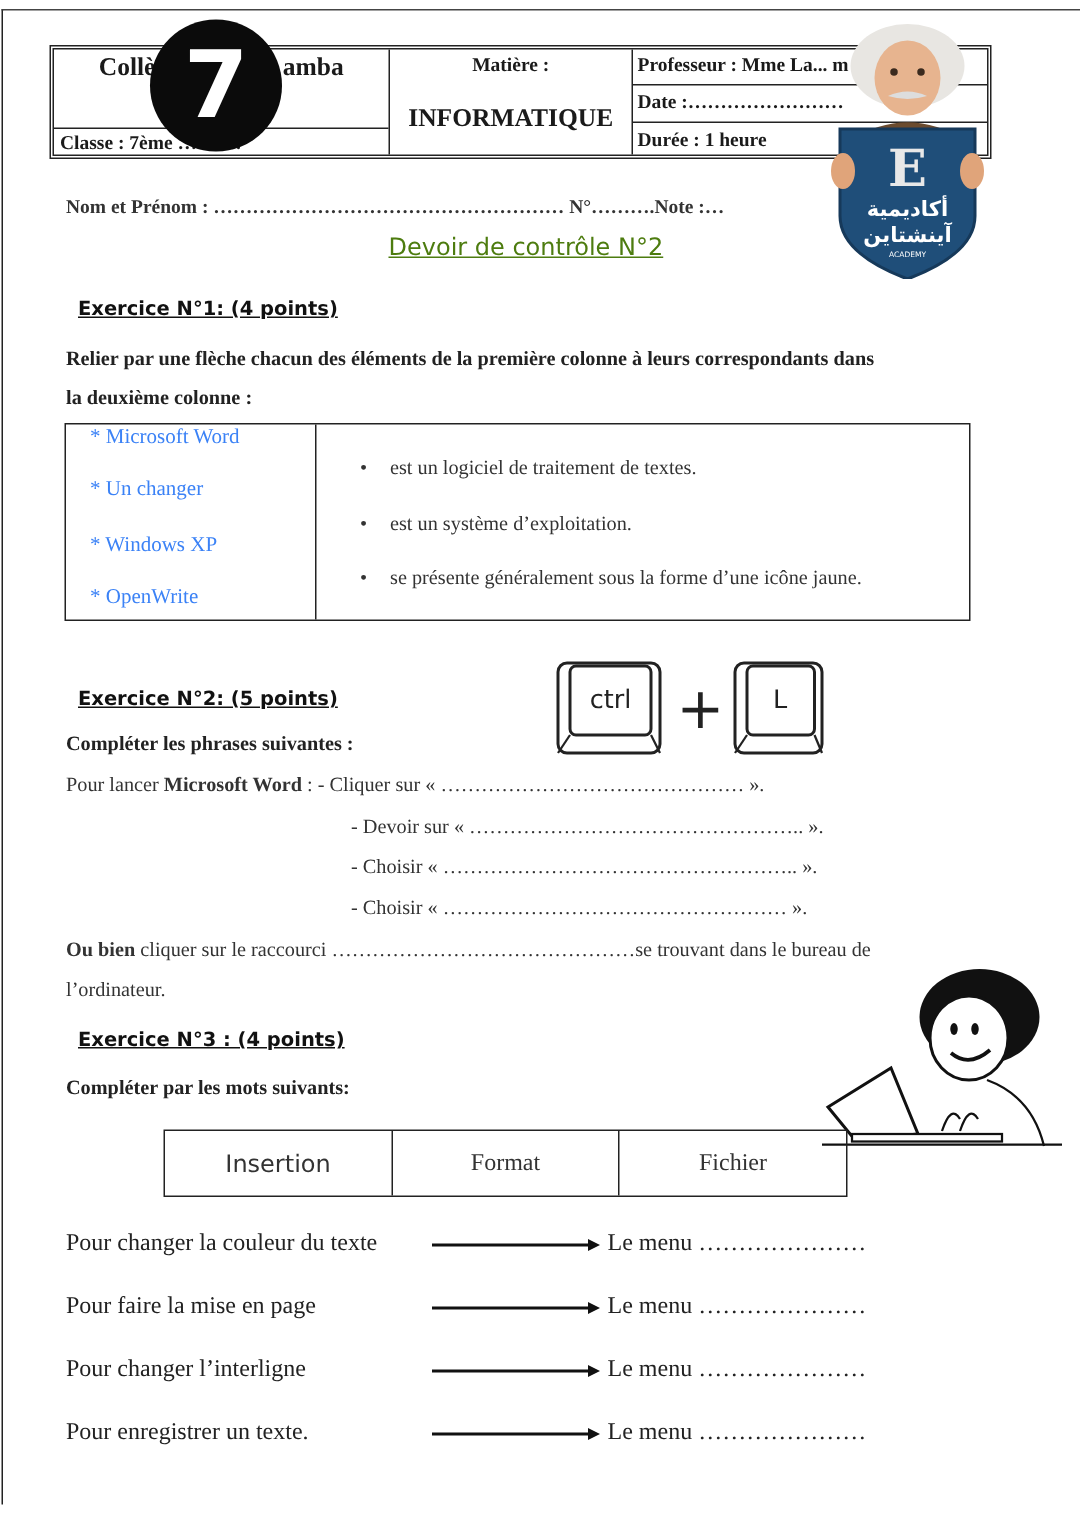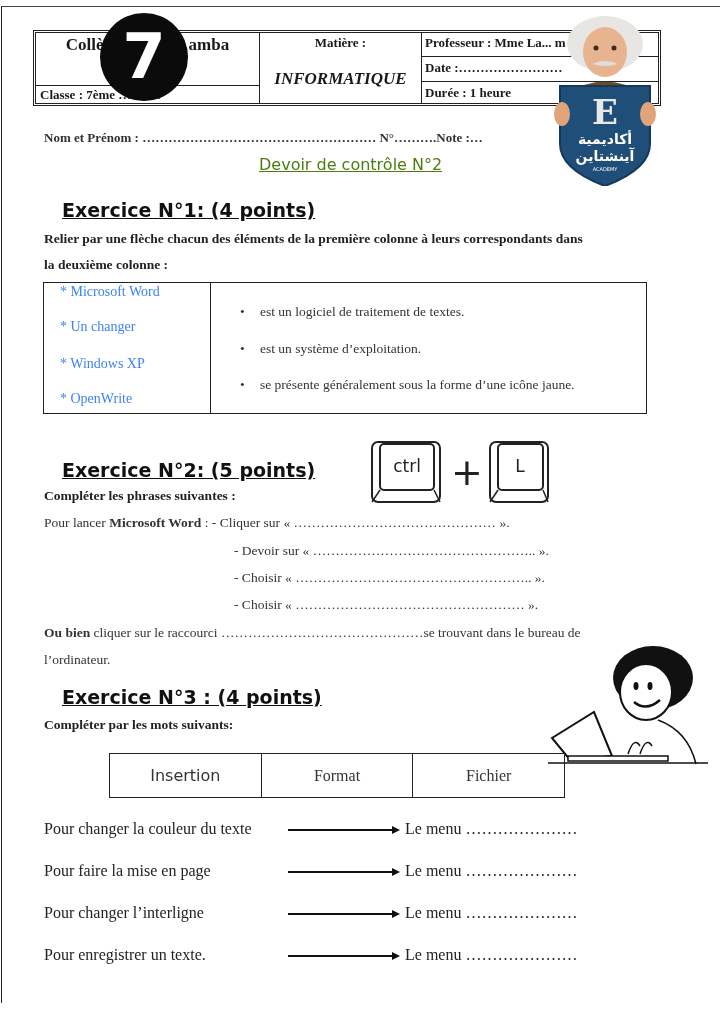--- a/index.html
+++ b/index.html
@@ -16,33 +16,33 @@
     position:absolute; left:33px; top:30px; width:628px; height:76px;
     border:3px double #222; box-sizing:border-box;
   }
   .hdr .c1 { position:absolute; left:0; top:0; width:223px; height:100%; border-right:1px solid #222; }
   .hdr .c2 { position:absolute; left:224px; top:0; width:161px; height:100%; border-right:1px solid #222; }
   .hdr .c3 { position:absolute; left:386px; top:0; right:0; height:100%; }
   .hdr .school { position:absolute; left:0; right:0; top:2px; text-align:center; font-weight:bold; font-size:17px; }
   .hdr .c1-line { position:absolute; left:0; right:0; top:52px; border-top:1px solid #222; }
   .hdr .classe { position:absolute; left:4px; top:54px; font-weight:bold; font-size:13px; }
   .hdr .matiere { position:absolute; left:0; right:0; top:2px; text-align:center; font-weight:bold; font-size:13px; }
-  .hdr .subject { position:absolute; left:0; right:0; top:36px; text-align:center; font-weight:bold; font-style:italic; font-size:17px; }
+  .hdr .subject { position:absolute; left:0; right:0; top:36px; text-align:center; font-weight:bold; font-size:17px; }
   .hdr .r { position:absolute; left:3px; font-weight:bold; font-size:13px; white-space:nowrap; }
   .hdr .r1 { top:2px; } .hdr .r2 { top:27px; } .hdr .r3 { top:52px; }
   .hdr .rl { position:absolute; left:0; right:0; border-top:1px solid #222; }
   .badge7 {
     position:absolute; left:100px; top:13px; width:88px; height:88px; border-radius:50%;
     background:#0b0b0b; color:#fff; font-family:"DejaVu Sans", sans-serif; font-weight:bold;
     font-size:62px; line-height:88px; text-align:center;
   }
   .logo { position:absolute; left:548px; top:14px; width:114px; height:172px; }
   .nom { position:absolute; left:44px; top:130px; font-weight:bold; font-size:13px; white-space:nowrap; color:#333; }
   .title { position:absolute; left:259px; top:155px; font-family:"DejaVu Sans", sans-serif; font-size:16px; text-decoration:underline; color:#4d7c0f; }
-  .ex-title { position:absolute; left:62px; font-family:"DejaVu Sans", sans-serif; font-weight:bold; font-size:19px; text-decoration:underline; color:#111; }
+  .ex-title { position:absolute; left:52px; font-family:"DejaVu Sans", sans-serif; font-weight:bold; font-size:13px; text-decoration:underline; color:#111; }
   .bold-p { position:absolute; left:44px; font-weight:bold; font-size:13.5px; white-space:nowrap; color:#222; }
   .tbl1 { position:absolute; left:43px; top:282px; width:604px; height:132px; border:1px solid #222; box-sizing:border-box; }
   .tbl1 .left { position:absolute; left:0; top:0; width:166px; height:100%; border-right:1px solid #222; }
   .tbl1 .item { position:absolute; left:16px; font-size:14px; white-space:nowrap; color:#3b82f6; }
   .tbl1 .def { position:absolute; left:196px; font-size:13.5px; white-space:nowrap; color:#333; }
   .tbl1 .def .dot { display:inline-block; width:20px; }
   .keys { position:absolute; left:370px; top:440px; width:180px; height:66px; }
   .p { position:absolute; font-size:13.5px; white-space:nowrap; color:#333; }
   .illus { position:absolute; left:548px; top:636px; width:160px; height:134px; }
   .tbl3 { position:absolute; left:109px; top:753px; width:456px; height:45px; border:1px solid #222; box-sizing:border-box; display:flex; }

